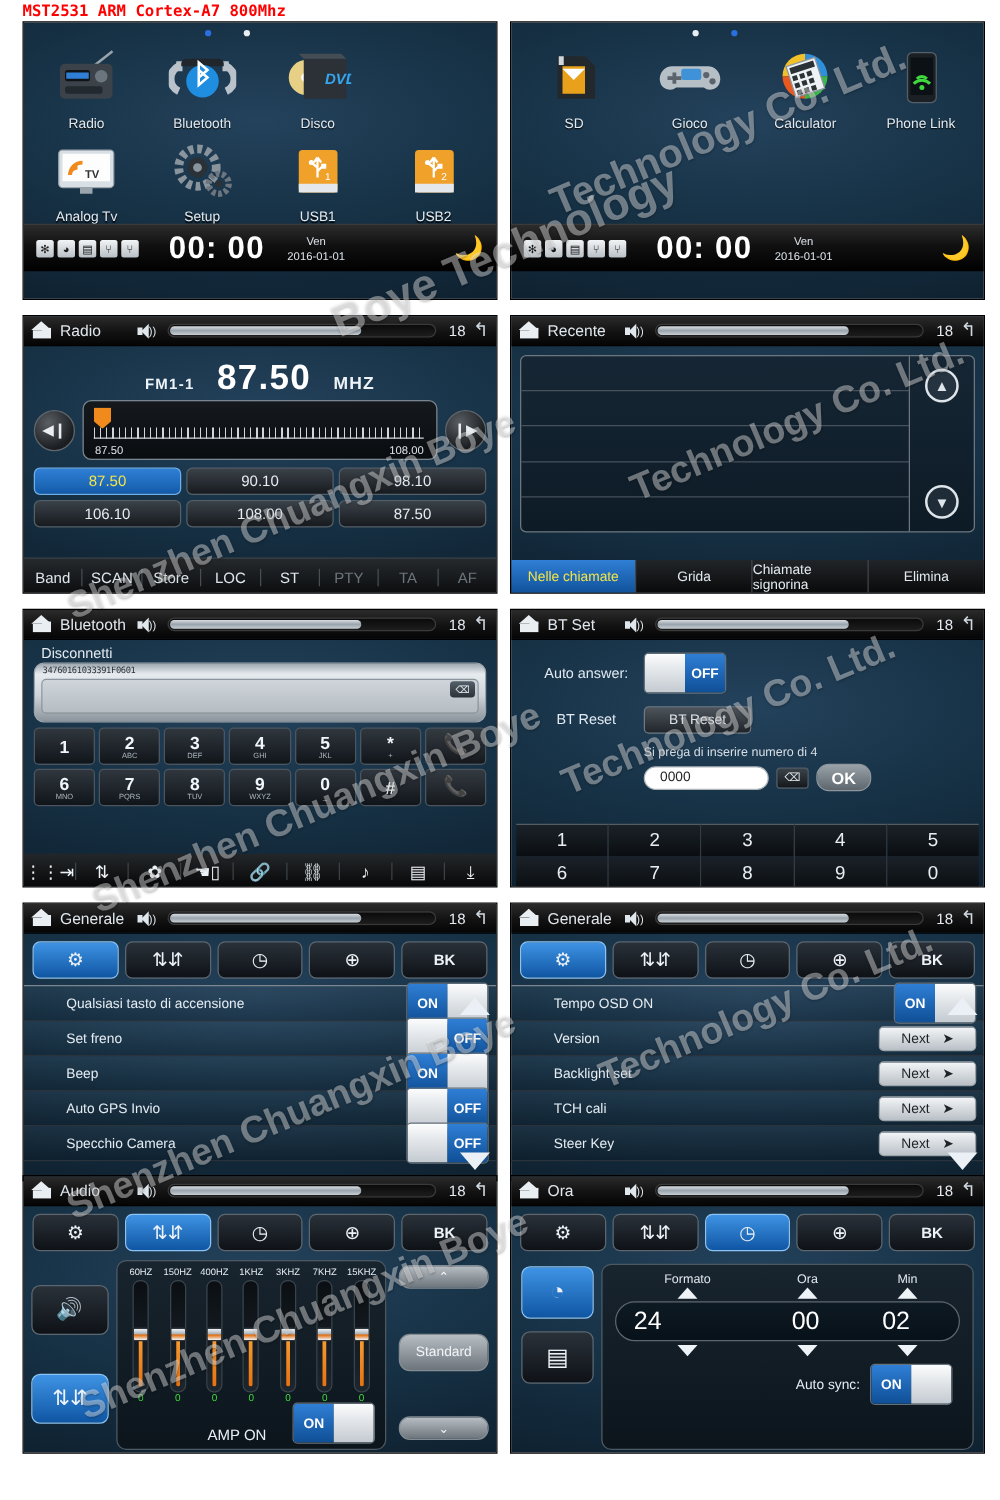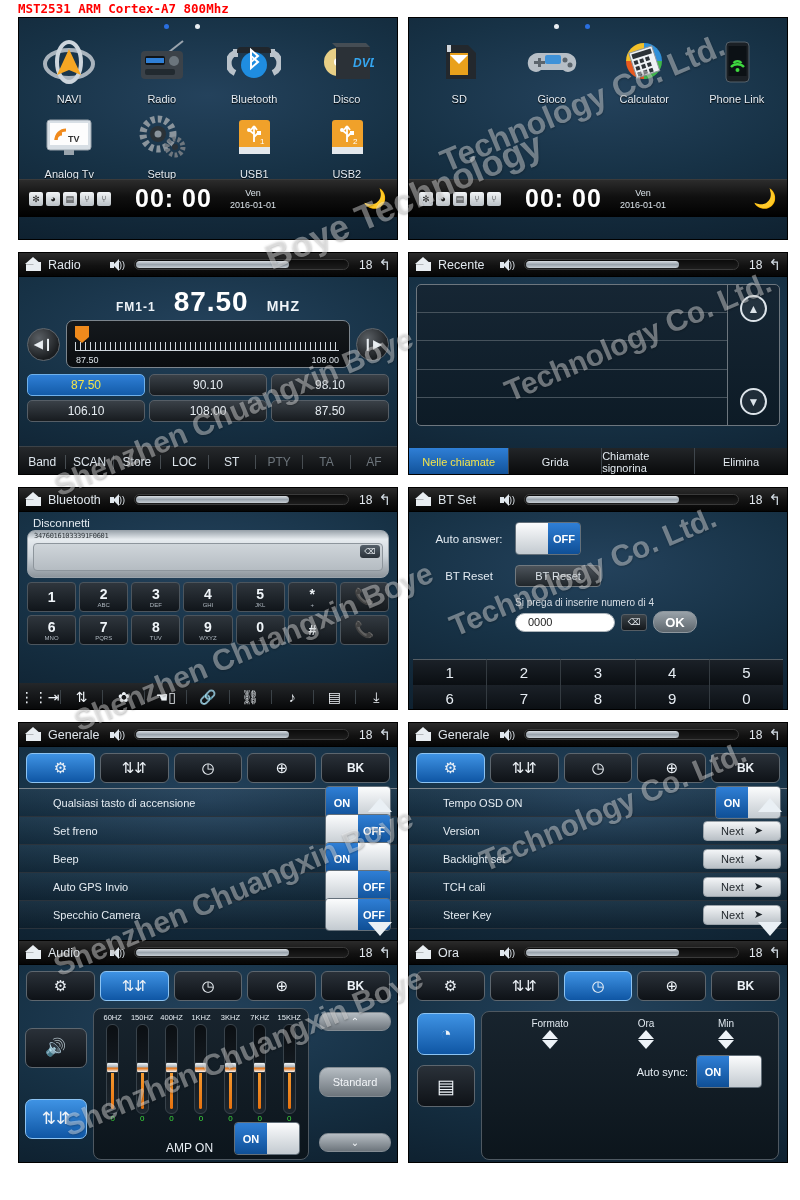--- a/index.html
+++ b/index.html
@@ -313,30 +313,20 @@
 <div class="product-title">MST2531 ARM Cortex-A7 800Mhz</div>
 
 <div class="grid">
 
   <div class="panel" style="left:18px; top:17px;">
     <div class="home-body">
       <div style="position:absolute;left:145px;top:6px;width:5px;height:5px;border-radius:50%;background:#2a6fe0;"></div>
       <div style="position:absolute;left:176px;top:6px;width:5px;height:5px;border-radius:50%;background:#e9eef2;"></div>
 
       <div class="icons">
-        <div class="iconcell">
-          <div class="iconart">
-            <svg width="54" height="46" viewBox="0 0 54 46">
-              <ellipse cx="27" cy="25" rx="24" ry="14" fill="none" stroke="#a9b3bc" stroke-width="4"></ellipse>
-              <ellipse cx="27" cy="23" rx="12" ry="20" fill="none" stroke="#cdd5dc" stroke-width="4"></ellipse>
-              <polygon points="27,10 39,36 27,31 15,36" fill="#f5a623"></polygon>
-            </svg>
-          </div>
-          <div class="iconlbl">NAVI</div>
-        </div>
         <div class="iconcell">
           <div class="iconart">
             <svg width="54" height="46" viewBox="0 0 54 46">
               <line x1="34" y1="13" x2="48" y2="2" stroke="#9aa4ad" stroke-width="2"></line>
               <rect x="6" y="12" width="42" height="28" rx="4" fill="#3b4249"></rect>
               <rect x="10" y="17" width="20" height="9" rx="2" fill="#101418"></rect>
               <rect x="11" y="19" width="18" height="5" fill="#2f7fd6"></rect>
               <circle cx="39" cy="22" r="5" fill="#6b757d"></circle>
               <rect x="10" y="30" width="30" height="6" rx="2" fill="#222a30"></rect>
             </svg>
@@ -1029,20 +1019,25 @@
           <div class="a1">
               <div class="tri up"></div>
             </div>
           <div class="a2">
               <div class="tri up"></div>
             </div>
           <div class="a2">
               <div class="tri up"></div>
             </div>
         </div>
+        <div class="otime">
+          <div class="f">24</div>
+          <div class="v">00</div>
+          <div class="v">02</div>
+        </div>
         <div class="oarrows">
           <div class="a1">
               <div class="tri dn"></div>
             </div>
           <div class="a2">
               <div class="tri dn"></div>
             </div>
           <div class="a2">
               <div class="tri dn"></div>
             </div>

